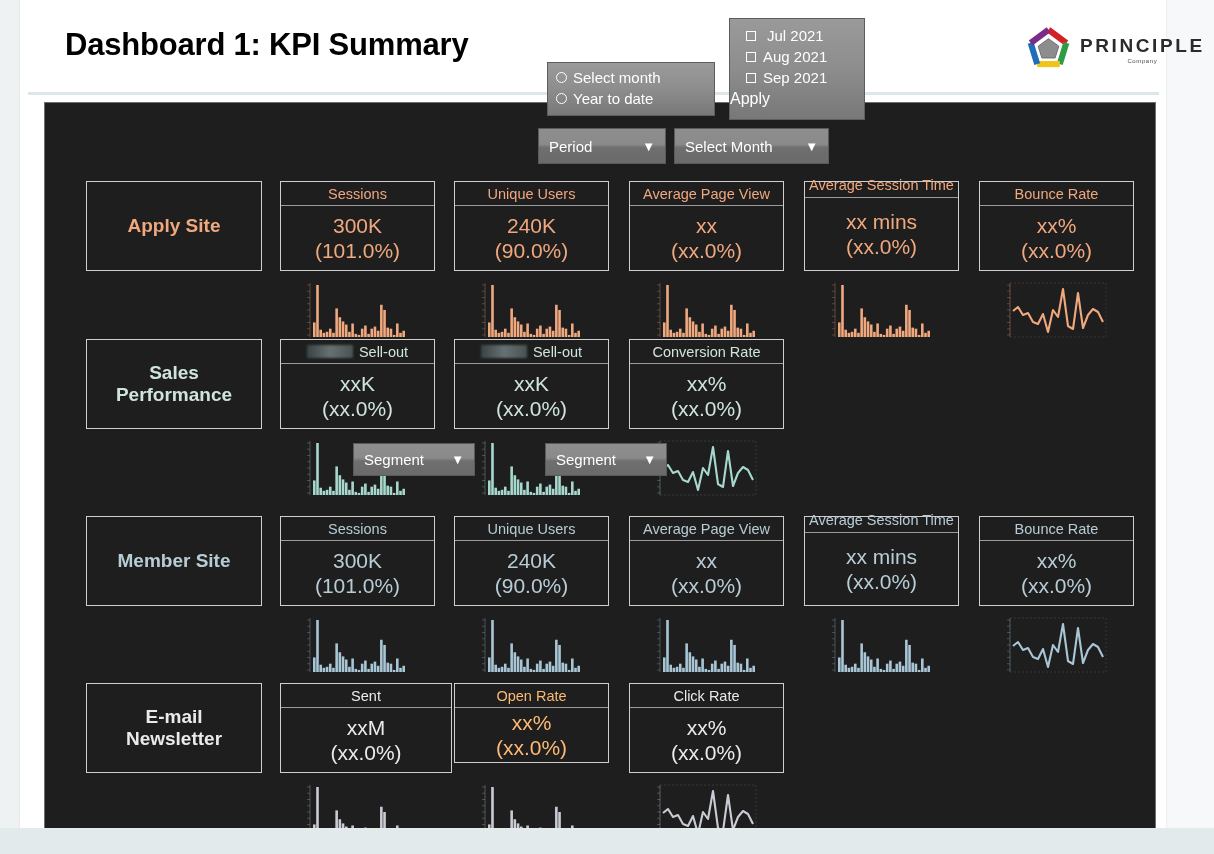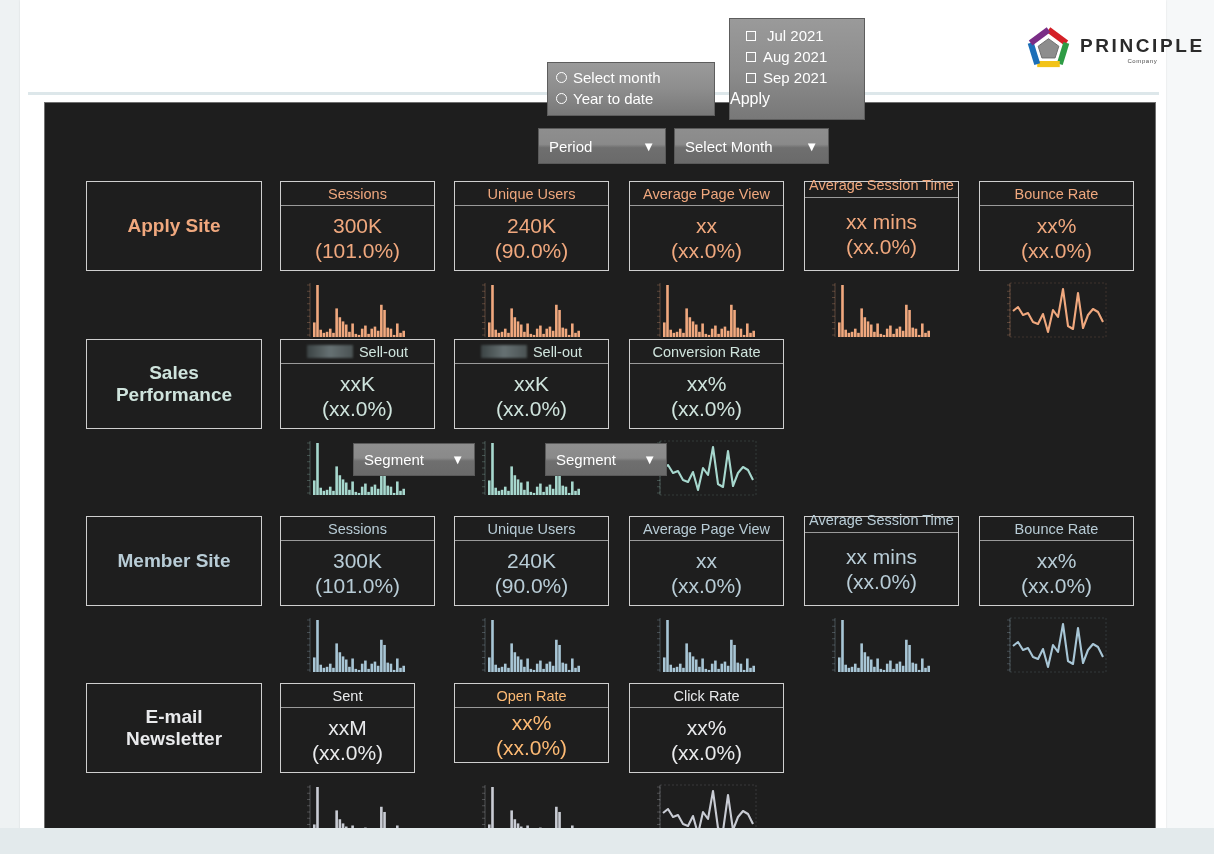--- a/index.html
+++ b/index.html
@@ -193,20 +193,21 @@
   #segment-2 { left: 500px; top: 340px; width: 122px; height: 33px; font-size: 15px; }
 </style>
 </head>
 <body>
 
 <div id="left-strip"></div>
 <div id="right-strip"></div>
 
 <div id="page">
 
+  <div id="slide-title">Dashboard 1: KPI Summary</div>
   <div id="title-rule"></div>
 
   <div id="logo-wrap">
     <svg id="logo-mark" viewBox="0 0 100 100">
       <g stroke-width="13" fill="none" stroke-linecap="butt">
         <path d="M50 8 L88 36" stroke="#d42027"></path>
         <path d="M88 36 L74 81" stroke="#2e9c45"></path>
         <path d="M74 81 L26 81" stroke="#f2c318"></path>
         <path d="M26 81 L12 36" stroke="#1c6fb8"></path>
         <path d="M12 36 L50 8" stroke="#7a2d86"></path>
@@ -833,21 +834,21 @@
           <line x1="2" y1="54" x2="5" y2="54" stroke="#a8c6d6" stroke-opacity="0.28" stroke-width="1"></line>
           <polyline points="8.00,30.00 13.00,26.00 18.00,34.00 23.00,32.00 28.00,41.00 33.00,43.00 38.00,33.00 43.00,51.00 48.00,29.00 53.00,36.00 58.00,8.00 63.00,45.00 68.00,48.00 73.00,12.00 78.00,47.00 83.00,34.00 88.00,28.00 93.00,31.00 98.00,41.00" fill="none" stroke="#a8c6d6" stroke-width="2.1" stroke-linejoin="round"></polyline>
         </svg>
       </div>
 
     <div class="rowlabel" style="left:41px; top:580px; width:176px; height:90px; color:#e9eaec; flex-direction:column;">
       <span>E-mail</span>
       <span>Newsletter</span>
     </div>
 
-    <div class="card" style="left:235px; top:580px; width:135px; height:90px; color:#e9eaec;">
+    <div class="card" style="left:235px; top:580px; width:172px; height:90px; color:#e9eaec;">
       <div class="hdr">Sent</div>
       <div class="body">
         <div>xxM</div>
         <div>(xx.0%)</div>
       </div>
     </div>
     <div class="card" style="left:409px; top:580px; width:155px; height:80px; color:#fdba74;">
       <div class="hdr">Open Rate</div>
       <div class="body">
         <div>xx%</div>

